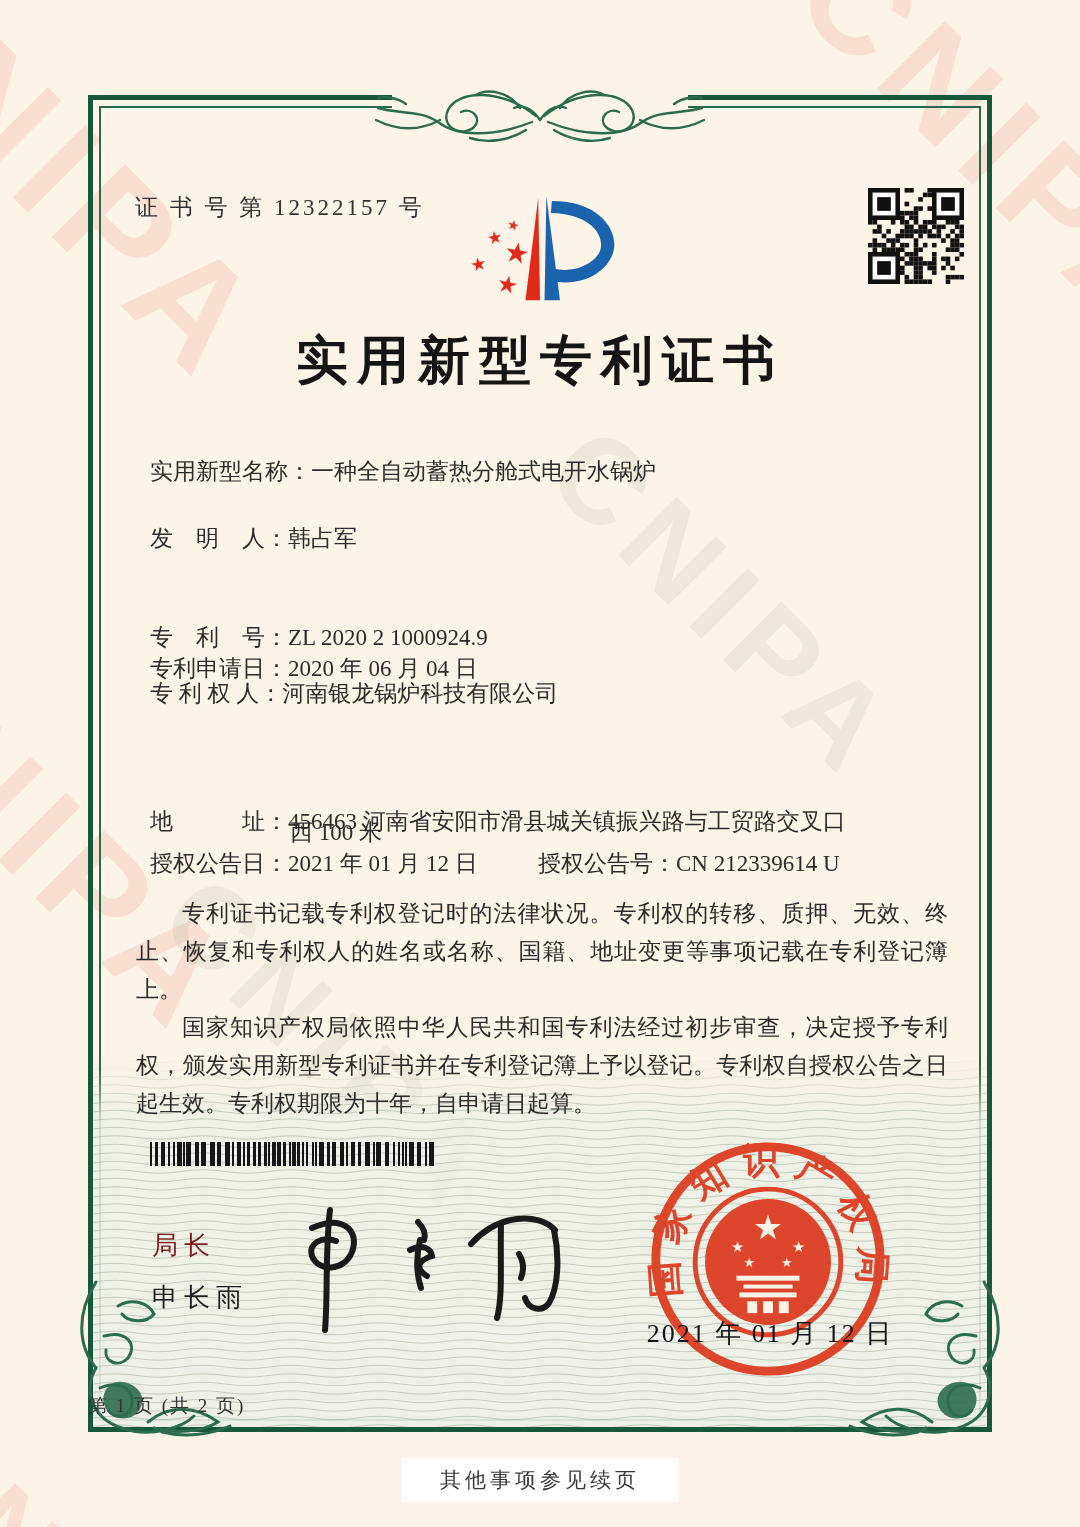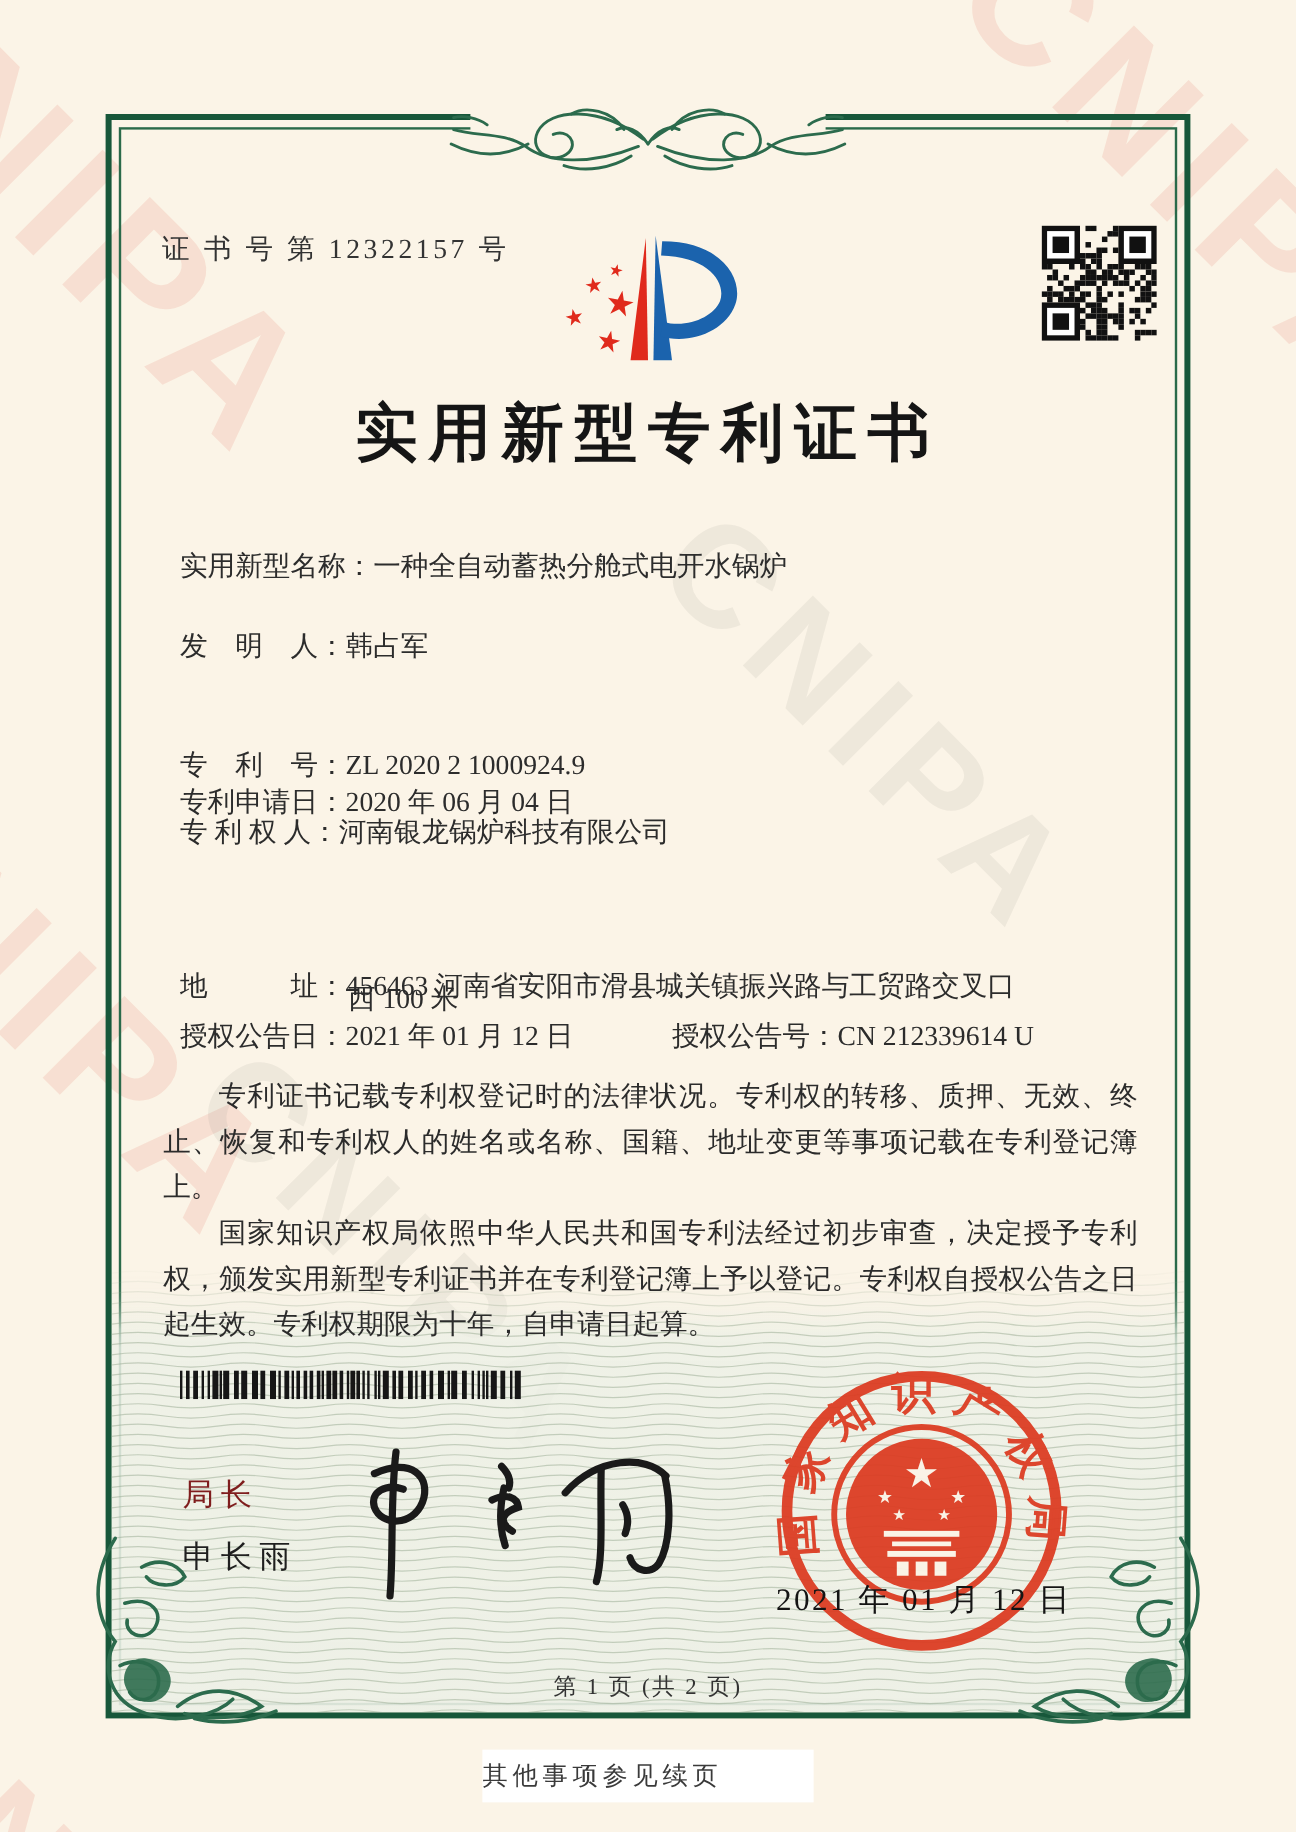--- a/index.html
+++ b/index.html
@@ -16,39 +16,39 @@
   .frame-outer{left:88px;top:95px;width:894px;height:1327px;border:5px solid #17573a;z-index:1;}
   .frame-inner{left:99px;top:106px;width:878px;height:1311px;border:2px solid #2a6a4a;z-index:1;}
   
   .content{z-index:2;}
   .cert-no{left:135px;top:192px;font-size:23px;letter-spacing:3px;color:#333;}
   .title{left:88px;top:326px;width:904px;text-align:center;font-size:52px;font-weight:bold;
          letter-spacing:9px;color:#151515;}
   .field-row{left:150px;font-size:23px;color:#2c2c2c;white-space:nowrap;}
   .field-row .lab{color:#2c2c2c;}
   .addr-line2{left:290px;font-size:23px;color:#2c2c2c;}
-  .pair2{position:absolute;left:410px;top:0;white-space:nowrap;}
+  .pair2{position:absolute;left:388px;top:0;white-space:nowrap;}
   .paras{left:136px;top:895px;width:812px;font-size:23px;line-height:38px;color:#2b2b2b;
          text-align:justify;}
   .paras p{margin:0;text-indent:2em;}
   
   .wave-band{left:93px;top:1056px;width:894px;height:371px;z-index:1;
      background:linear-gradient(180deg,rgba(236,240,230,0) 0%,rgba(236,240,230,0.85) 18%,rgba(236,240,230,0.9) 100%);
      -webkit-mask-image:linear-gradient(180deg,transparent 0%,#000 14%);
      mask-image:linear-gradient(180deg,transparent 0%,#000 14%);}
   .director-title{left:152px;top:1228px;font-size:26px;letter-spacing:6px;color:#7f1d1d;
      font-family:"Liberation Sans","DejaVu Sans",sans-serif;}
   .director-name{left:152px;top:1280px;font-size:26px;letter-spacing:6px;color:#1f1f1f;
      font-family:"Liberation Sans","DejaVu Sans",sans-serif;}
   .seal-date{left:630px;top:1316px;width:280px;text-align:center;font-size:26px;
      letter-spacing:2px;color:#141414;z-index:3;}
-  .page-no{left:88px;top:1393px;width:904px;text-align:center;font-size:19px;
+  .page-no{left:88px;top:1393px;width:904px;text-align:left;font-size:19px;
      letter-spacing:2px;color:#333;}
   .cont-note{left:402px;top:1458px;width:276px;height:44px;line-height:44px;background:#ffffff;
-     text-align:left;font-size:21px;letter-spacing:4px;color:#3a3a3a;z-index:2;}
+     text-align:center;font-size:21px;letter-spacing:4px;color:#3a3a3a;z-index:2;}
   svg{display:block;}
 </style>
 </head>
 <body>
 
 <div class="wm wm-pink" style="left:-70px;top:-80px;font-size:150px;">CNIPA</div>
 <div class="wm wm-pink" style="left:880px;top:-90px;font-size:140px;">CNIPA</div>
 <div class="wm wm-gray" style="left:620px;top:400px;font-size:120px;">CNIPA</div>
 <div class="wm wm-pink" style="left:-80px;top:600px;font-size:140px;">CNIPA</div>
 <div class="wm wm-gray" style="left:230px;top:850px;font-size:115px;">CNIPA</div>

